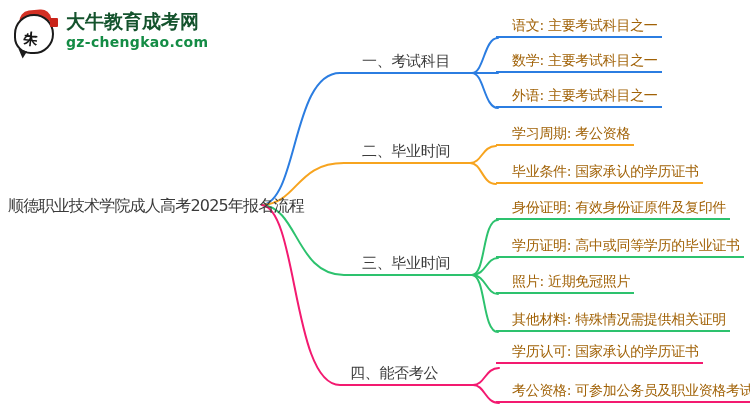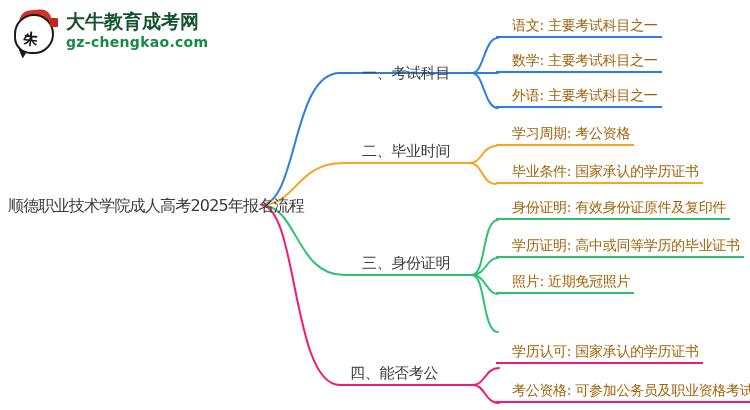--- a/index.html
+++ b/index.html
@@ -68,32 +68,33 @@
       <span class="badge-tail"></span>
     </div>
     <div class="brand">
       <span class="brand-name" style="color: #14532d;">大牛教育成考网</span>
       <span class="brand-url" style="color: rgb(20, 140, 69);">gz-chengkao.com</span>
     </div>
   </div>
 
   <div class="root-topic">顺德职业技术学院成人高考2025年报名流程</div>
 
-  <div class="branch-label" style="left:362px;top:52px;margin-top:12px;">一、考试科目</div>
+  <div class="branch-label" style="left:362px;top:52px;">一、考试科目</div>
   <div class="branch-label" style="left:362px;top:142px;">二、毕业时间</div>
-  <div class="branch-label" style="left:362px;top:254px;">三、身份证明</div>
+  <div class="branch-label" style="left:362px;top:254px;">三、毕业时间</div>
   <div class="branch-label" style="left:350px;top:364px;">四、能否考公</div>
 
   <div class="leaf" style="top: 16px; border-bottom-color: rgb(43, 125, 225);">语文: 主要考试科目之一</div>
   <div class="leaf" style="top: 51px; border-bottom-color: rgb(43, 125, 225);">数学: 主要考试科目之一</div>
   <div class="leaf" style="top: 86px; border-bottom-color: rgb(43, 125, 225);">外语: 主要考试科目之一</div>
 
   <div class="leaf" style="top: 124px; border-bottom-color: rgb(247, 164, 31);">学习周期: 考公资格</div>
   <div class="leaf" style="top: 162px; border-bottom-color: rgb(247, 164, 31);">毕业条件: 国家承认的学历证书</div>
 
   <div class="leaf" style="top: 236px; border-bottom-color: rgb(45, 194, 110);">学历证明: 高中或同等学历的毕业证书</div>
   <div class="leaf" style="top: 198px; border-bottom-color: rgb(45, 194, 110);">身份证明: 有效身份证原件及复印件</div>
   <div class="leaf" style="top: 272px; border-bottom-color: rgb(45, 194, 110);">照片: 近期免冠照片</div>
+  <div class="leaf" style="top: 310px; border-bottom-color: rgb(45, 194, 110);">其他材料: 特殊情况需提供相关证明</div>
 
   <div class="leaf" style="top: 342px; border-bottom-color: rgb(243, 26, 112);">学历认可: 国家承认的学历证书</div>
   <div class="leaf" style="top: 381px; border-bottom-color: rgb(243, 26, 112);">考公资格: 可参加公务员及职业资格考试</div>
 
 </div>
 
 </body></html>

